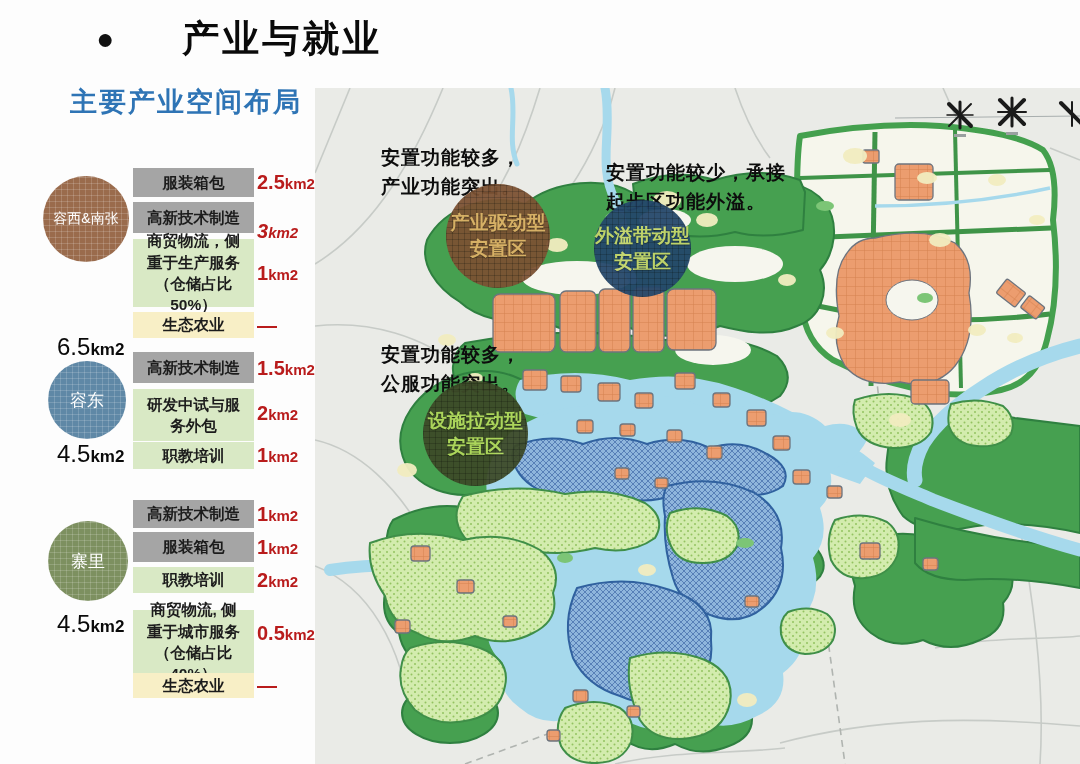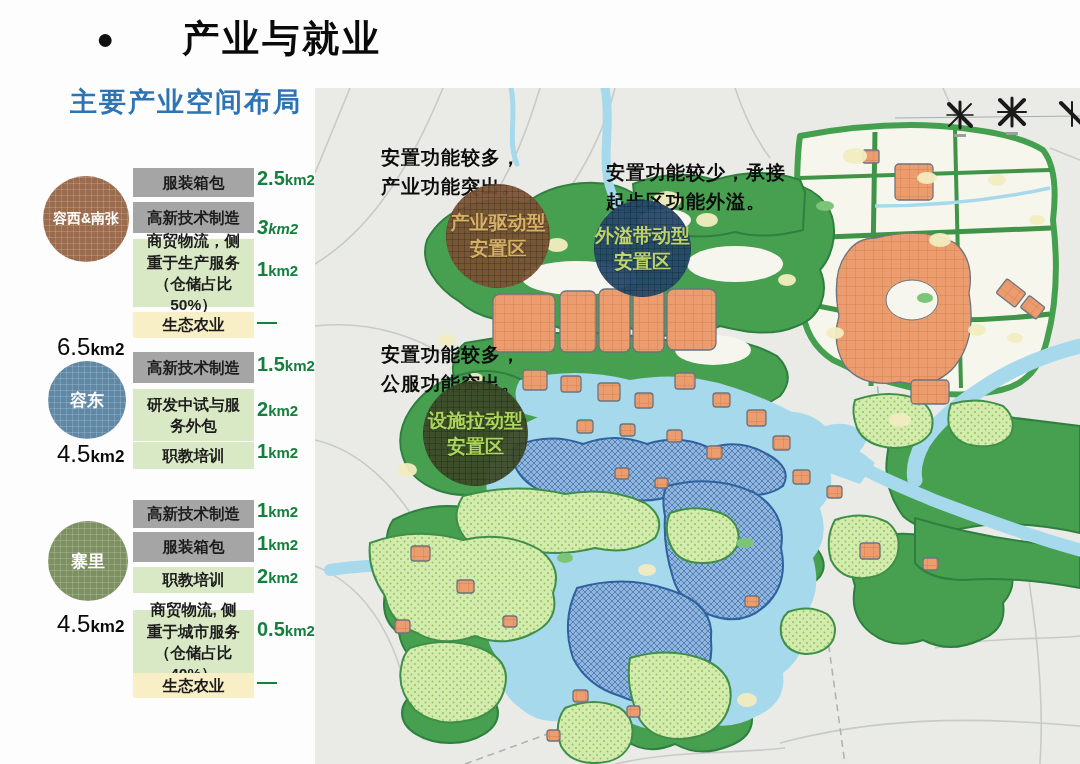--- a/index.html
+++ b/index.html
@@ -5,30 +5,30 @@
   html,body{margin:0;padding:0;background:#ffffff;}
   #page{position:relative;width:1080px;height:764px;background:#fdfdfd;overflow:hidden;
         font-family:"Liberation Sans","DejaVu Sans",sans-serif;color:#111;}
   
   #title-row{position:absolute;left:96px;top:14px;display:flex;align-items:center;gap:20px;}
   #title-bullet{font-size:30px;line-height:1;}
   #page-title{font-size:37px;font-weight:800;letter-spacing:3px;color:#0a0a0a;margin-left:48px;}
   #subtitle{position:absolute;left:70px;top:84px;font-size:27px;font-weight:800;letter-spacing:2px;color:#2e74b5;}
   
   .gcircle{position:absolute;border-radius:50%;display:flex;align-items:center;justify-content:center;
-    color:#fff;font-weight:700;
+    color:#fff;font-weight:400;
     background-image:
       repeating-linear-gradient(0deg, rgba(255,255,255,.16) 0 1px, transparent 1px 6px),
       repeating-linear-gradient(90deg, rgba(255,255,255,.16) 0 1px, transparent 1px 6px);}
   .lbox{position:absolute;left:133px;width:121px;display:flex;align-items:center;justify-content:center;
     text-align:center;font-weight:700;font-size:15.5px;line-height:1.38;color:#1c1c1c;white-space:pre-line;}
   .lbox.gray{background:#a5a5a5;}
   .lbox.green{background:#d9e9c5;}
   .lbox.yellow{background:#f8efc6;}
-  .lval{position:absolute;left:257px;width:70px;height:28px;line-height:20px;white-space:nowrap;color:#15803d;}
+  .lval{position:absolute;left:257px;width:70px;height:28px;line-height:28px;white-space:nowrap;color:#b91c1c;}
   .lval .num{font-weight:800;font-size:20px;}
   .lval .unit{font-weight:700;font-size:15px;}
   .gtotal{position:absolute;left:57px;white-space:nowrap;color:#0a0a0a;}
   .gtotal .num{font-weight:400;font-size:24px;}
   .gtotal .unit{font-weight:700;font-size:17px;}
   
   #map{position:absolute;left:315px;top:88px;width:765px;height:676px;}
   #map svg{position:absolute;left:0;top:0;}
   .map-ann{position:absolute;font-weight:800;font-size:19px;line-height:1.55;letter-spacing:1px;
     color:#0d0d0d;white-space:pre-line;}

